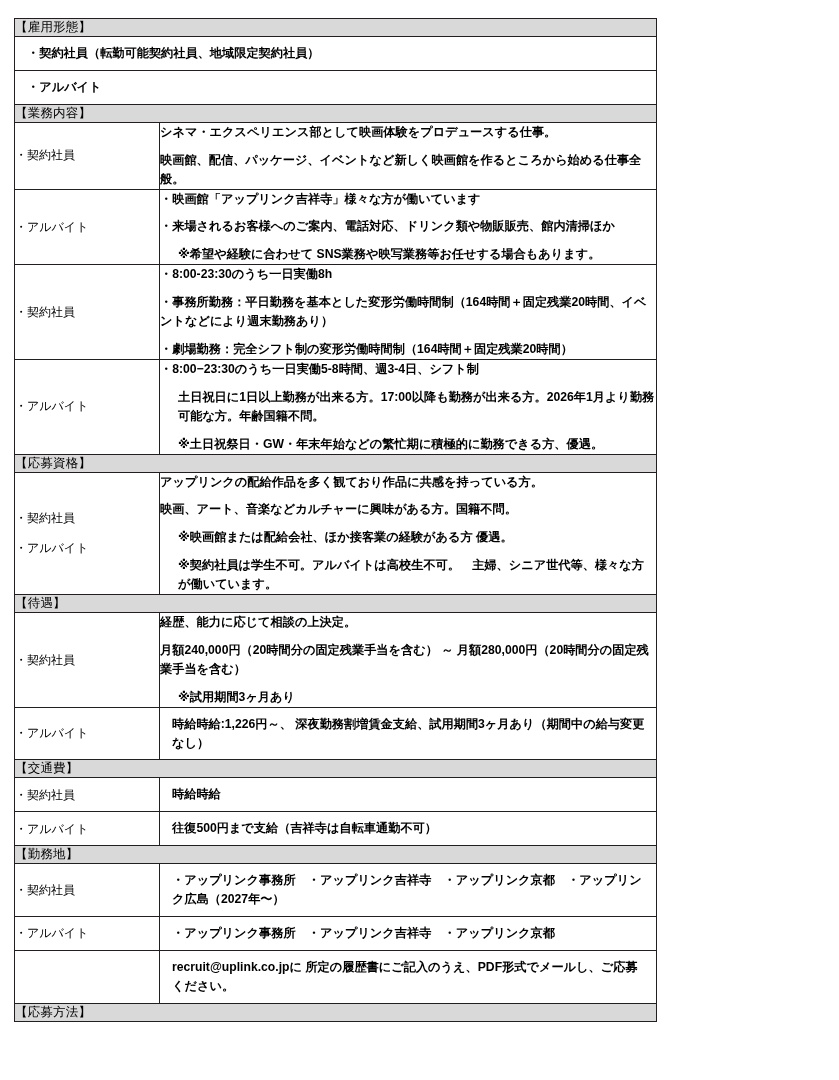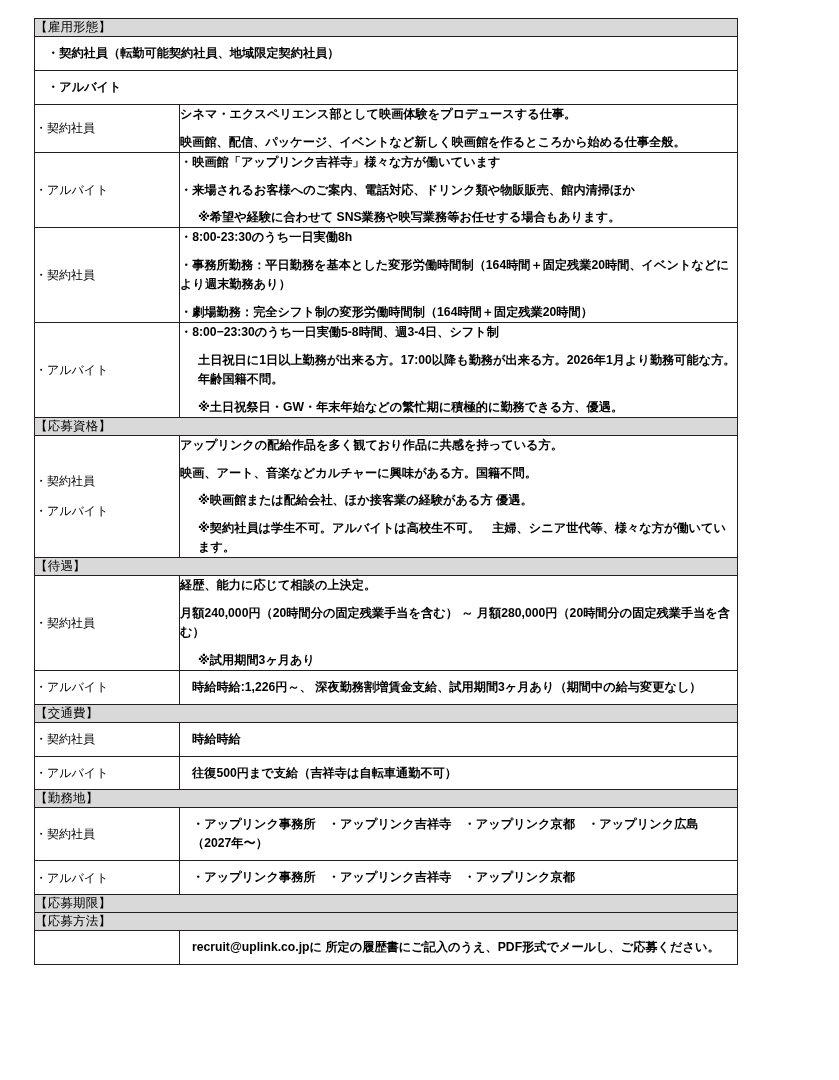--- a/index.html
+++ b/index.html
@@ -12,24 +12,23 @@
     width: 839px;
     min-height: 1080px;
     font-family: "Liberation Sans", "DejaVu Sans", sans-serif;
     color: #000000;
   }
   .page {
     width: 839px;
     padding: 18px 14px 14px 14px;
   }
   table.doc {
-    width: 704px;
+    width: 643px;
     border-collapse: collapse;
     table-layout: fixed;
-    margin-left: 20px;
   }
   table.doc td {
     border: 1px solid #231f20;
     padding: 0;
     vertical-align: middle;
   }
   .section-head {
     background: #d9d9d9;
     font-size: 12.5px;
     padding: 6px 8px 6px 8px;
@@ -77,20 +76,23 @@
         <tr>
           <td colspan="2" class="section-head">【雇用形態】</td>
         </tr>
         <tr>
           <td colspan="2" class="body-cell single">・契約社員（転勤可能契約社員、地域限定契約社員）</td>
         </tr>
         <tr>
           <td colspan="2" class="body-cell single">・アルバイト</td>
         </tr>
         <tr>
+          <td colspan="2" class="section-head">【業務内容】</td>
+        </tr>
+        <tr>
           <td class="label-cell">
             <p>・契約社員</p>
           </td>
           <td class="body-cell">
             <p>シネマ・エクスペリエンス部として映画体験をプロデュースする仕事。</p>
             <p>映画館、配信、パッケージ、イベントなど新しく映画館を作るところから始める仕事全般。</p>
           </td>
         </tr>
         <tr>
           <td class="label-cell">
@@ -190,26 +192,23 @@
         </tr>
         <tr>
           <td class="label-cell">
             <p>・アルバイト</p>
           </td>
           <td class="body-cell single">
             <p>・アップリンク事務所　・アップリンク吉祥寺　・アップリンク京都</p>
           </td>
         </tr>
         <tr>
-          <td colspan="2" class="section-head">【応募期限】</td>
+          <td class="label-cell">&nbsp;</td>
+          <td class="body-cell single">
+            <p>recruit@uplink.co.jpに 所定の履歴書にご記入のうえ、PDF形式でメールし、ご応募ください。</p>
+          </td>
         </tr>
         <tr>
           <td colspan="2" class="section-head">【応募方法】</td>
-        </tr>
-        <tr>
-          <td class="label-cell">&nbsp;</td>
-          <td class="body-cell single">
-            <p>recruit@uplink.co.jpに 所定の履歴書にご記入のうえ、PDF形式でメールし、ご応募ください。</p>
-          </td>
         </tr>
       </tbody>
   </table>
 </div>
 
 </body></html>

